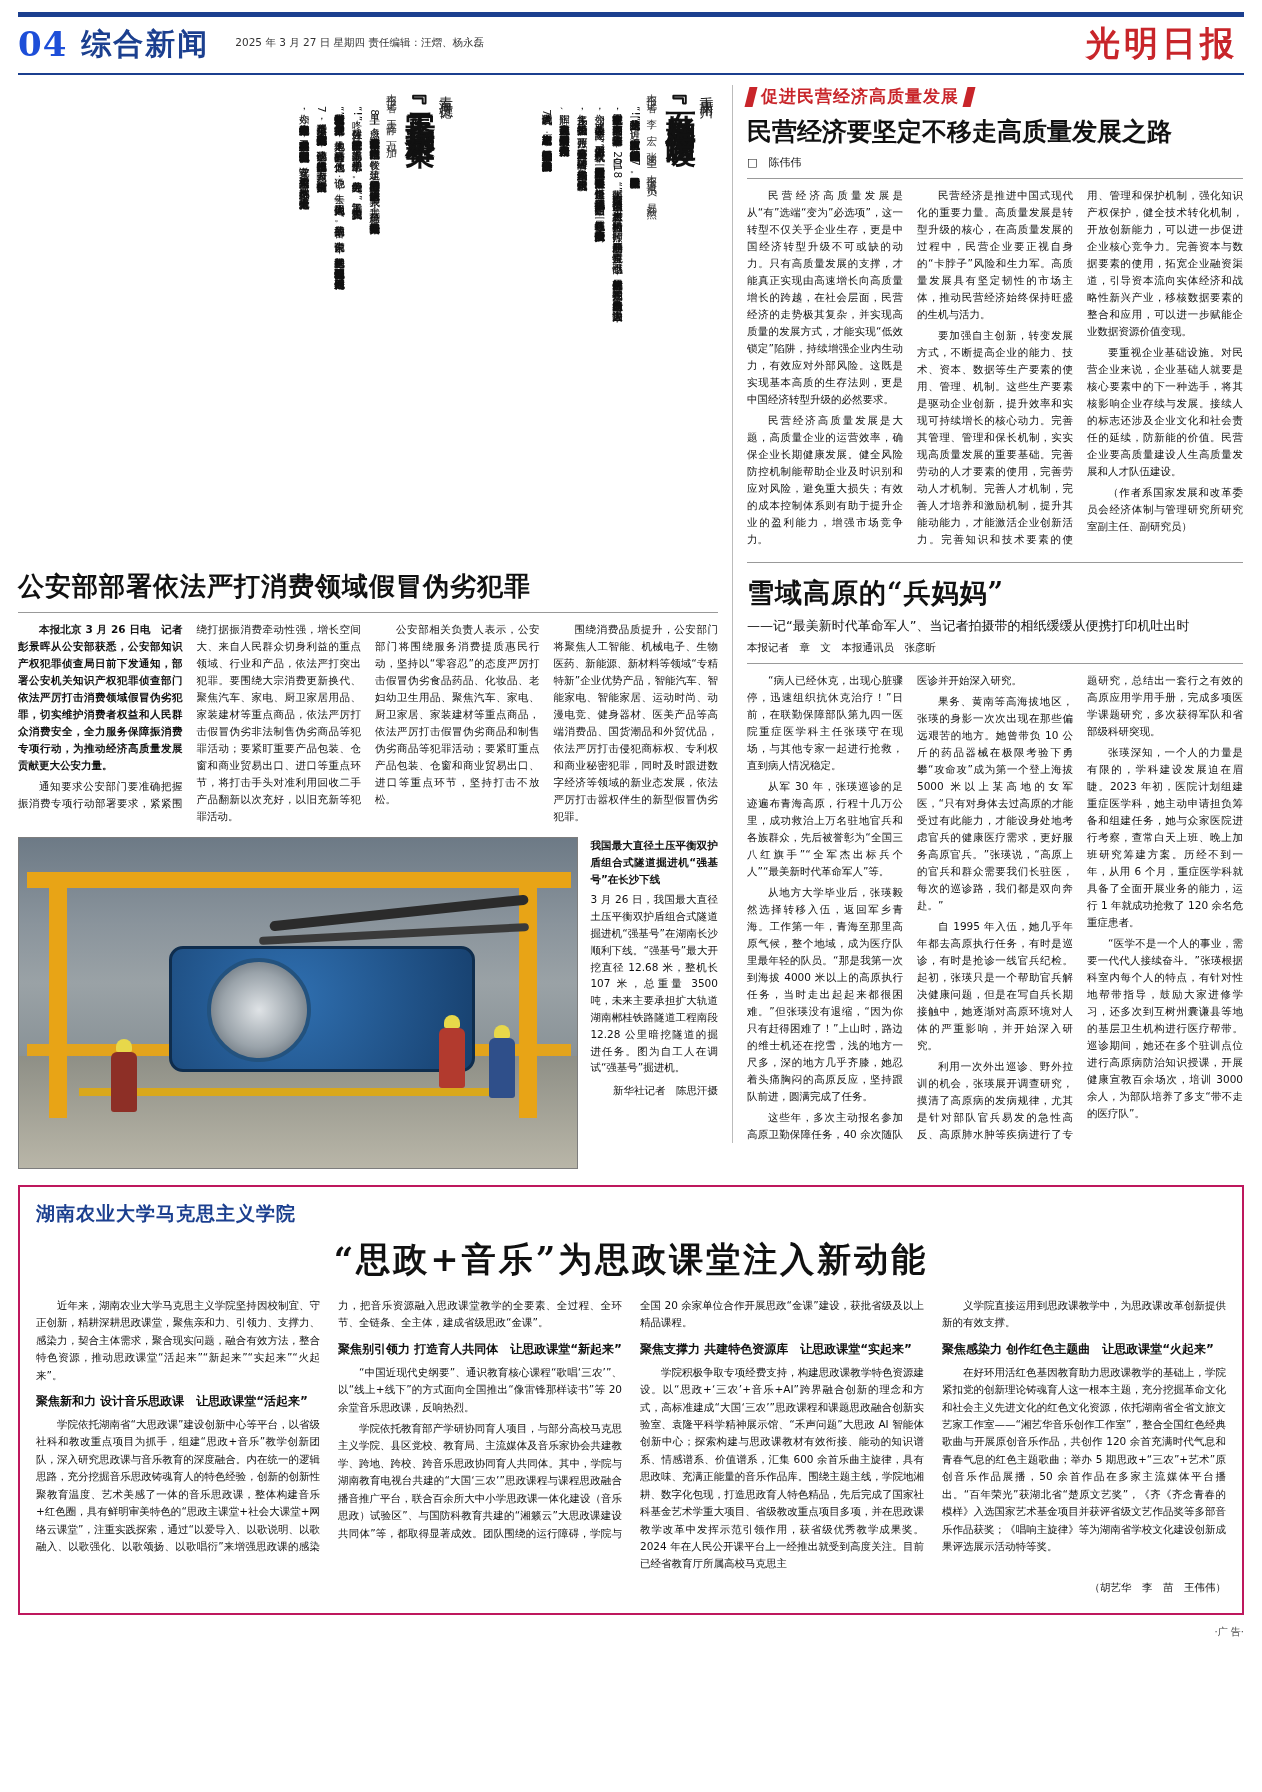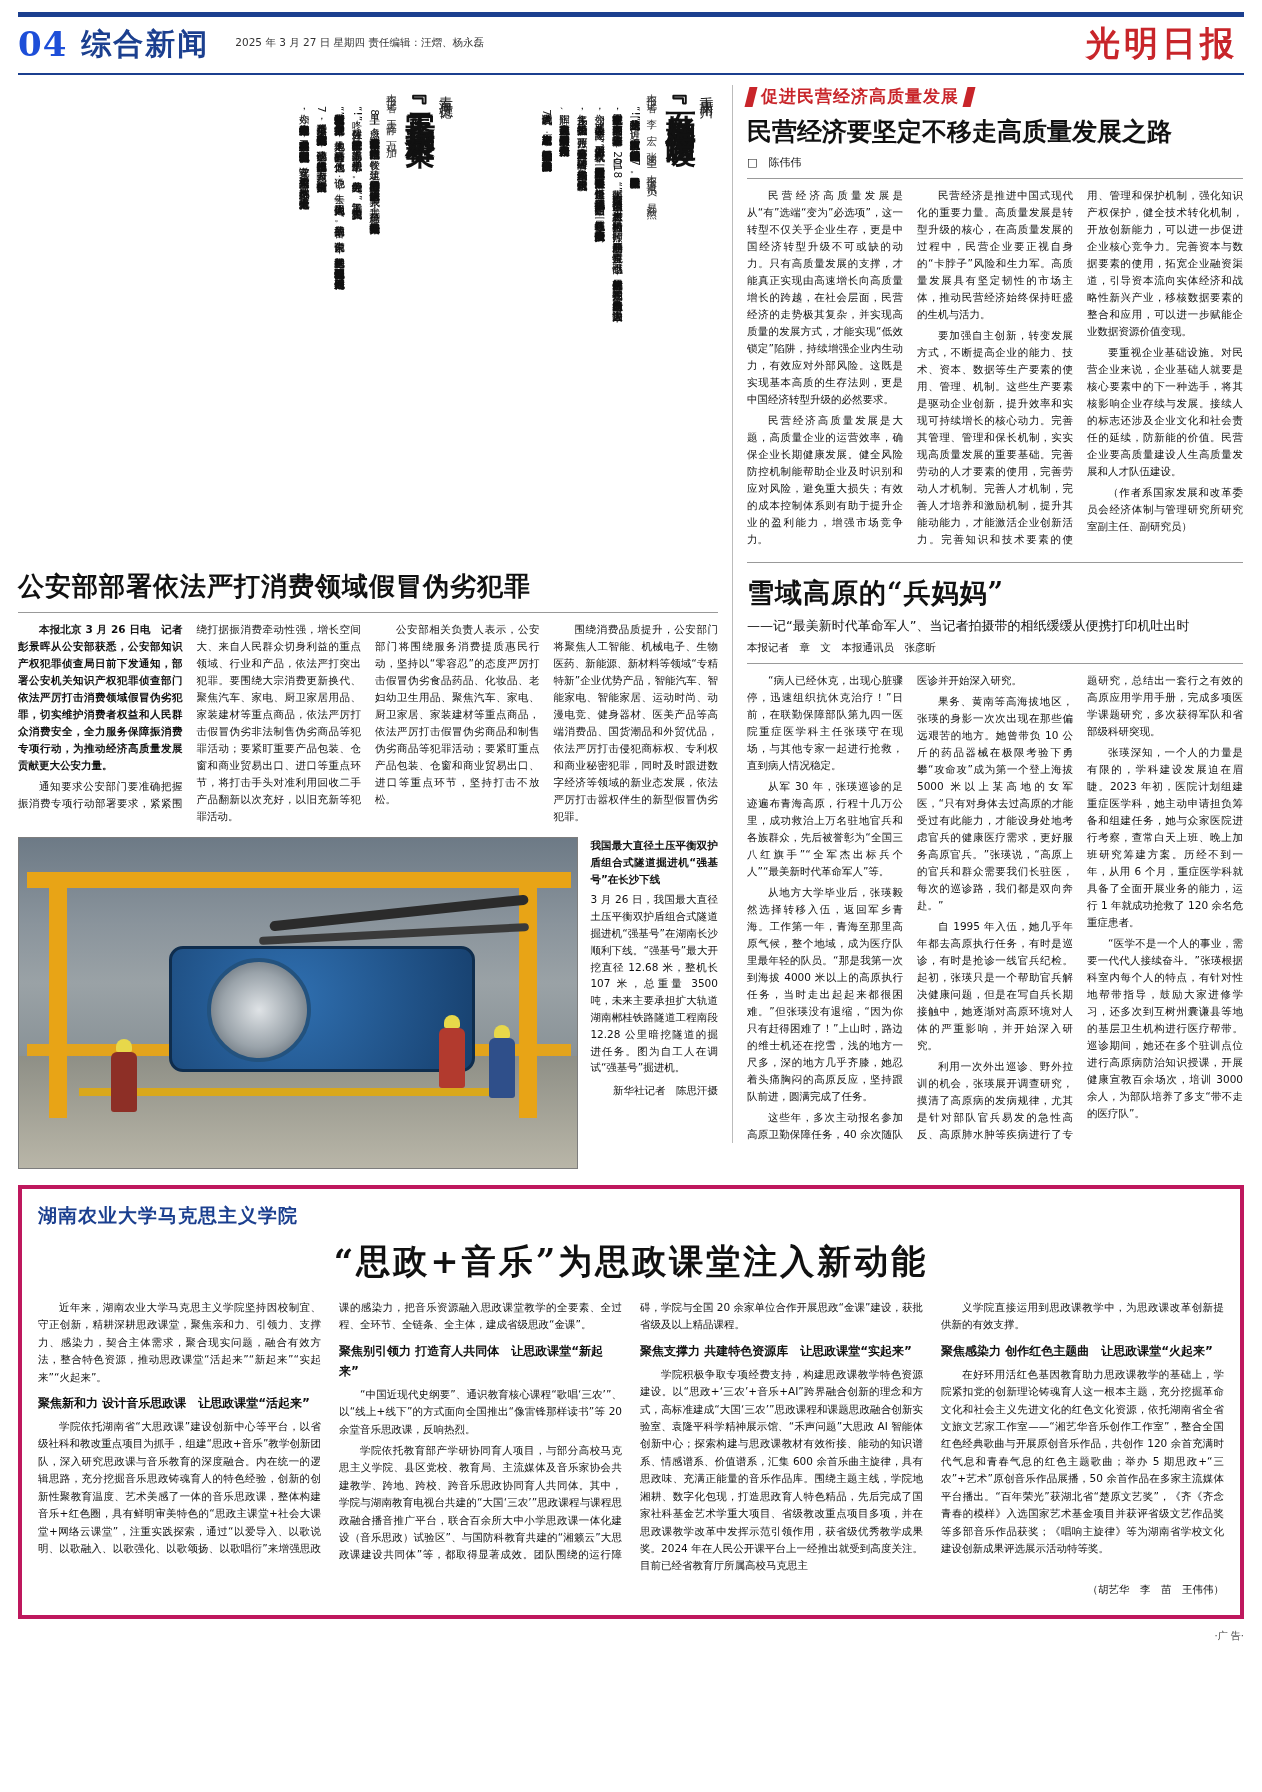--- a/index.html
+++ b/index.html
@@ -89,21 +89,21 @@
   .r-head{font-family:"DejaVu Serif","Liberation Serif",serif;font-size:25px;font-weight:bold;line-height:1.25;margin:4px 0 8px 0;}
   .r-byline{font-size:11px;margin-bottom:8px;}
   .r-body{column-count:3;column-gap:14px;font-size:10.5px;line-height:1.62;text-align:justify;}
   .r-body p{margin:0 0 4px 0;text-indent:2em;}
   .divider{border-top:1px solid #999;margin:14px 0 12px 0;}
   .r-head2{font-family:"DejaVu Serif","Liberation Serif",serif;font-size:27px;font-weight:bold;letter-spacing:1px;margin:6px 0 6px 0;}
   .r-sub2{font-size:13px;margin-bottom:6px;}
   .r-by2{font-size:10.5px;margin-bottom:8px;}
 
   
-  .feature{margin:16px 18px 10px 18px;border:4px solid #be185d;padding:14px 16px 18px 16px;}
+  .feature{margin:16px 18px 10px 18px;border:2px solid #be185d;padding:14px 16px 18px 16px;}
   .f-kicker{color:#1b3f8f;font-size:19px;font-weight:bold;letter-spacing:1px;}
   .f-title{text-align:center;font-family:"DejaVu Serif","Liberation Serif",serif;font-size:34px;font-weight:bold;letter-spacing:3px;margin:10px 0 14px 0;}
   .f-body{column-count:4;column-gap:18px;font-size:10.5px;line-height:1.66;text-align:justify;}
   .f-body p{margin:0 0 4px 0;text-indent:2em;}
   .f-sub{text-align:left;font-weight:bold;font-size:12px;margin:8px 0 4px 0;break-inside:avoid;}
   .f-sign{text-align:right;font-size:10.5px;margin-top:8px;}
   .ad-mark{text-align:right;font-size:10px;color:#444;margin:2px 18px 12px 18px;}
 </style>
 </head>
 <body>

